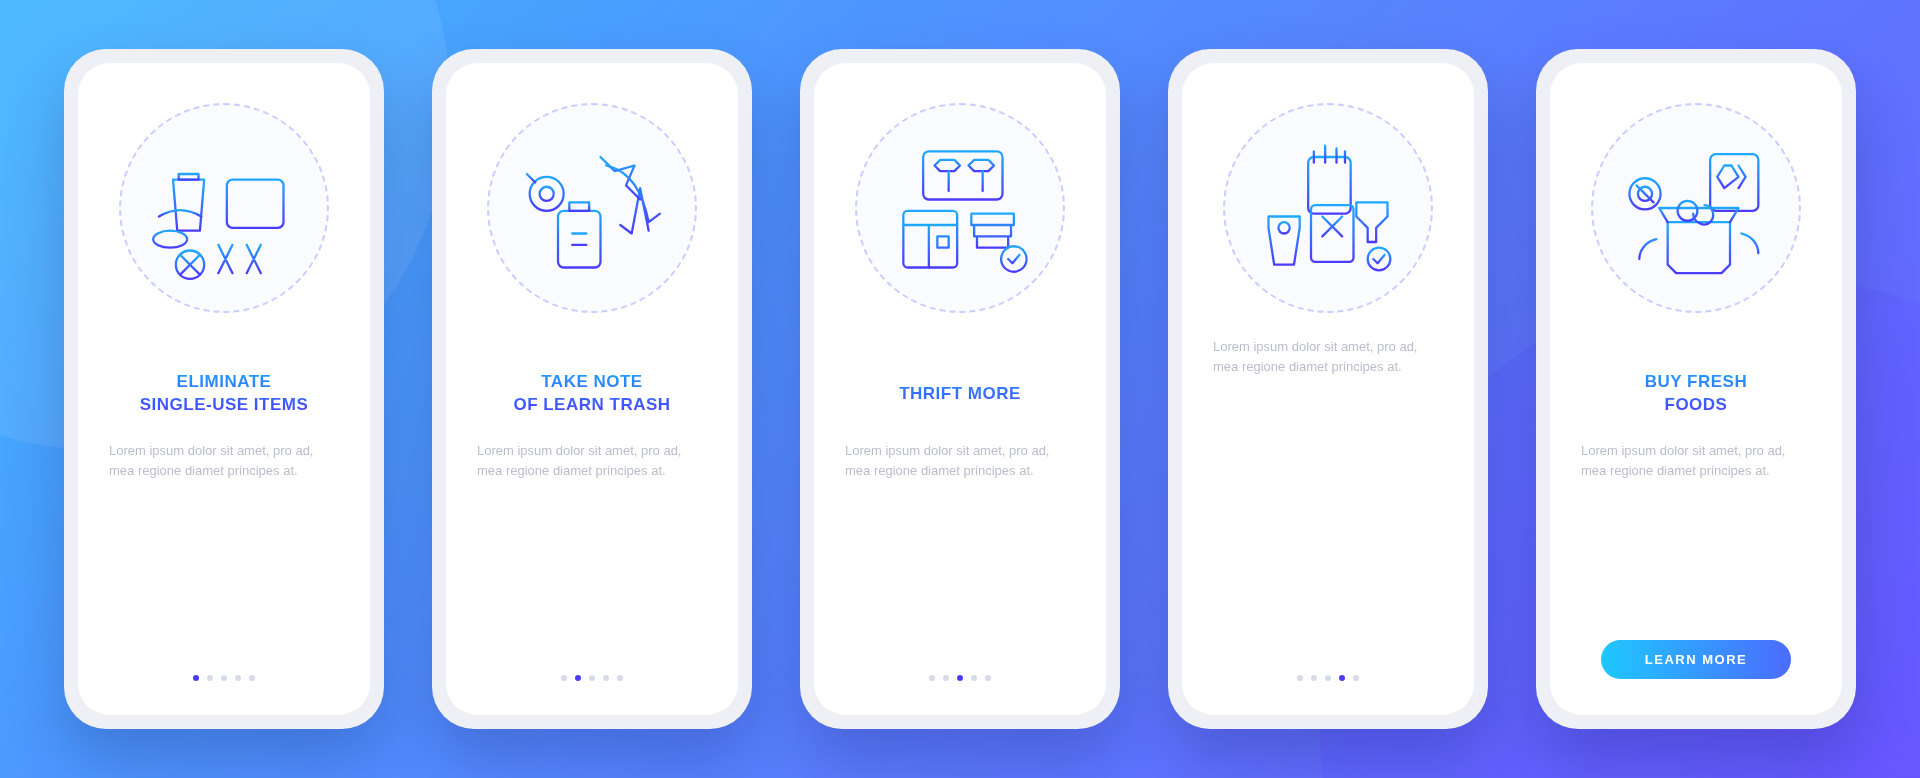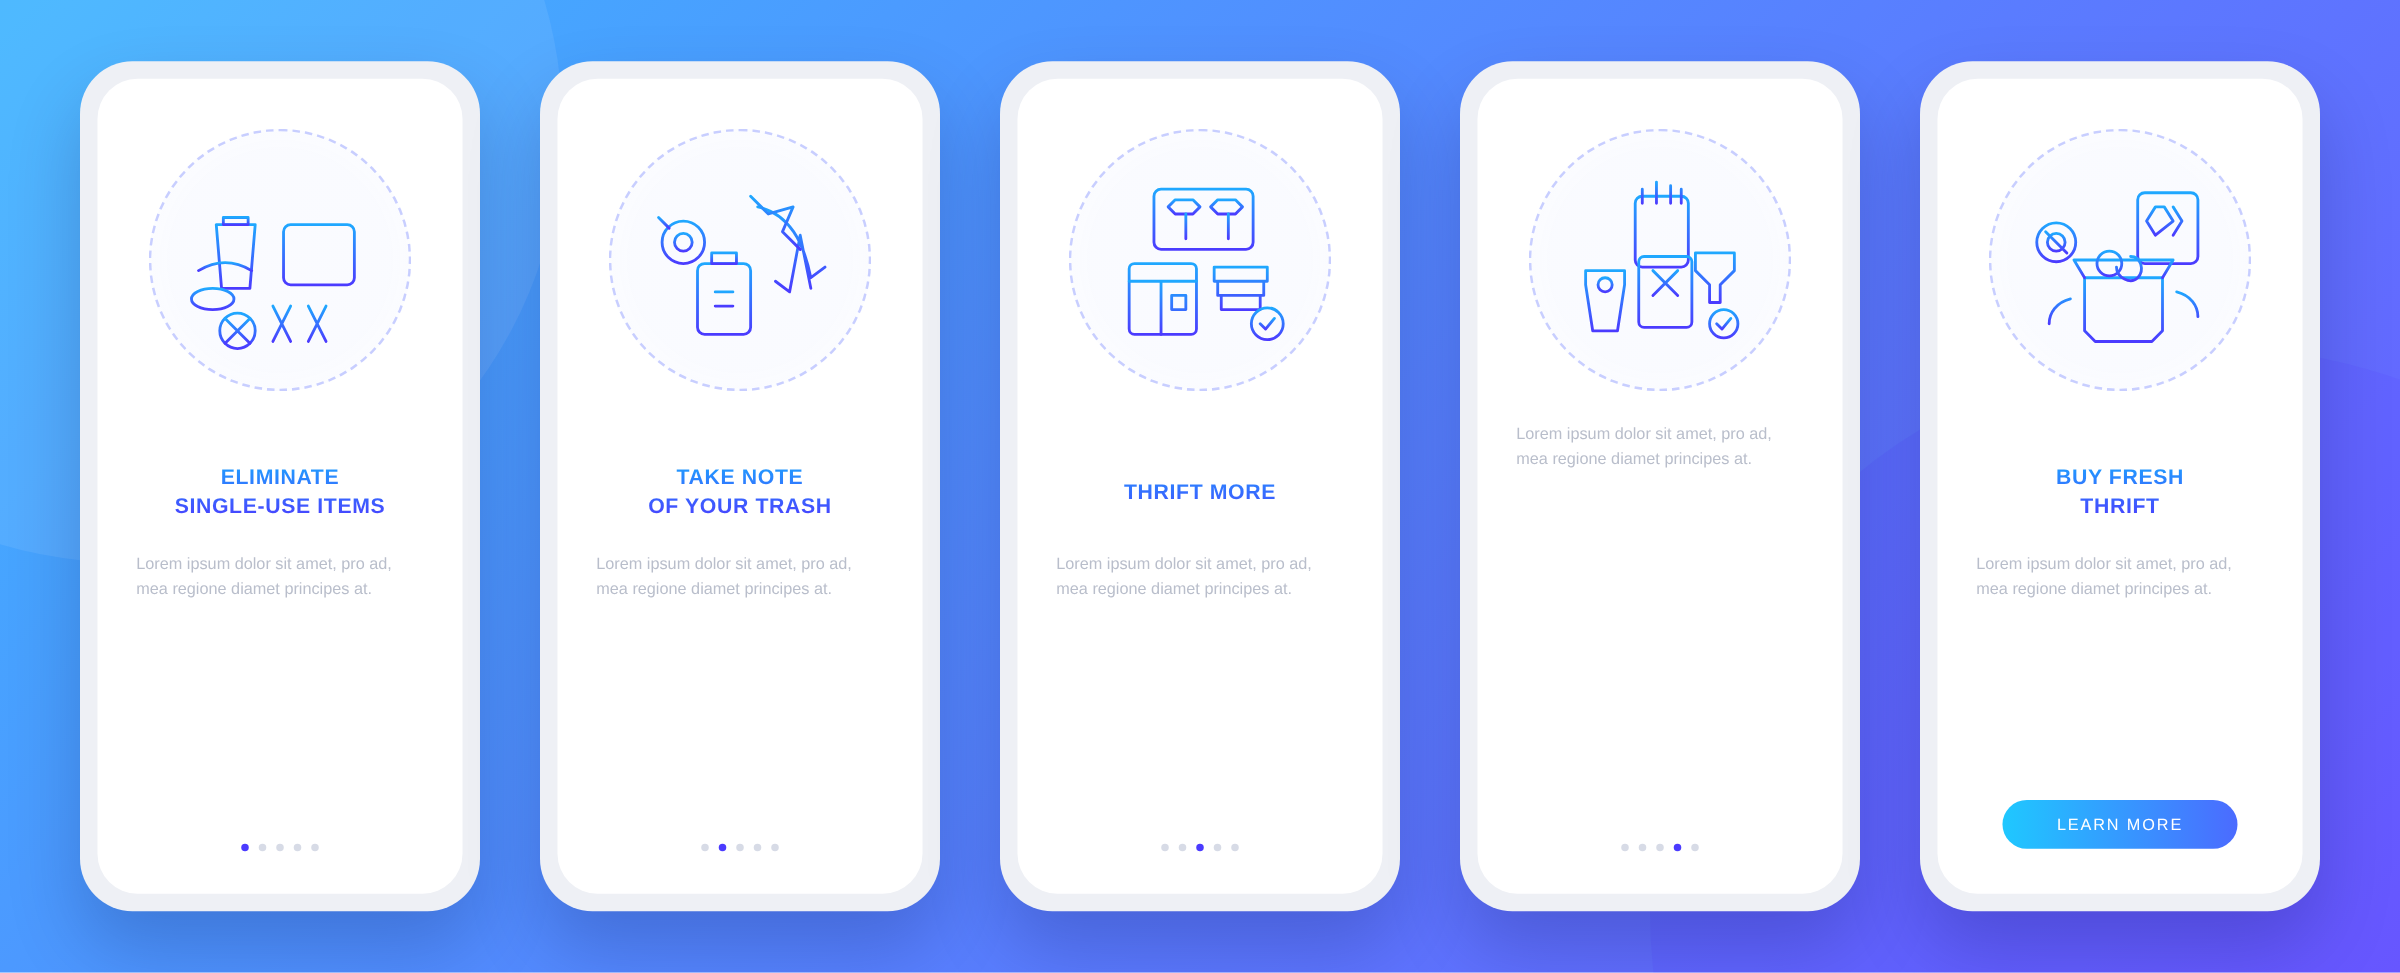--- a/index.html
+++ b/index.html
@@ -44,21 +44,21 @@
   .desc{
     margin-top:24px;text-align:left;color:#b9becb;font-size:13px;
     line-height:1.55;max-width:230px;
   }
   .dots{margin-top:auto;display:flex;gap:8px;padding-bottom:6px}
   .dot{width:6px;height:6px;border-radius:50%;background:#d7dbe6}
   .dot.active{background:#4b3bff}
   .cta{
     margin-top:auto;margin-bottom:8px;padding:12px 44px;border:none;border-radius:999px;
     background:linear-gradient(90deg,#1fc8ff,#4b6bff);color:#fff;
-    font-size:13px;letter-spacing:1.5px;font-weight:400;cursor:pointer;
+    font-size:13px;letter-spacing:1.5px;font-weight:700;cursor:pointer;
   }
   svg.defs{position:absolute;width:0;height:0}
 </style>
 </head>
 <body>
 
 <svg class="defs">
     <defs>
       <linearGradient id="grad" x1="0" y1="0" x2="0" y2="1">
 <stop offset="0%" stop-color="#1fa8ff"></stop>
@@ -104,21 +104,21 @@
         <path d="M66 24l10 10 14-4-6 14 10 10"></path>
         <circle cx="28" cy="50" r="12"></circle>
           <circle cx="28" cy="50" r="5"></circle>
           <path d="M20 42l-6-6"></path>
         <rect x="36" y="62" width="30" height="40" rx="4"></rect>
           <path d="M44 56h14v6h-14z"></path>
           <path d="M46 78h10M46 86h10"></path>
       </svg>
     </div>
     <div class="title">TAKE NOTE
-OF YOUR TRASH</div>
+OF LEARN TRASH</div>
     <div class="desc">Lorem ipsum dolor sit amet, pro ad, mea regione diamet principes at.</div>
     <div class="dots">
       <span class="dot"></span>
       <span class="dot active"></span>
       <span class="dot"></span>
       <span class="dot"></span>
       <span class="dot"></span>
     </div>
   </div>
 </div>
@@ -186,17 +186,17 @@
           <circle cx="24" cy="50" r="5"></circle>
           <path d="M18 44l12 12"></path>
         <path d="M40 70h44v30l-6 6h-32l-6-6z"></path>
           <path d="M40 70l-6-10h56l-6 10"></path>
         <circle cx="54" cy="62" r="7"></circle>
           <path d="M66 58c6 0 8 8 4 12s-12 0-12-6"></path>
         <path d="M92 78c8 2 12 8 12 14M32 82c-8 2-12 8-12 14"></path>
       </svg>
     </div>
     <div class="title">BUY FRESH
-THRIFT</div>
+FOODS</div>
     <div class="desc">Lorem ipsum dolor sit amet, pro ad, mea regione diamet principes at.</div>
     <button class="cta">LEARN MORE</button>
   </div>
 </div>
 
 </body></html>

